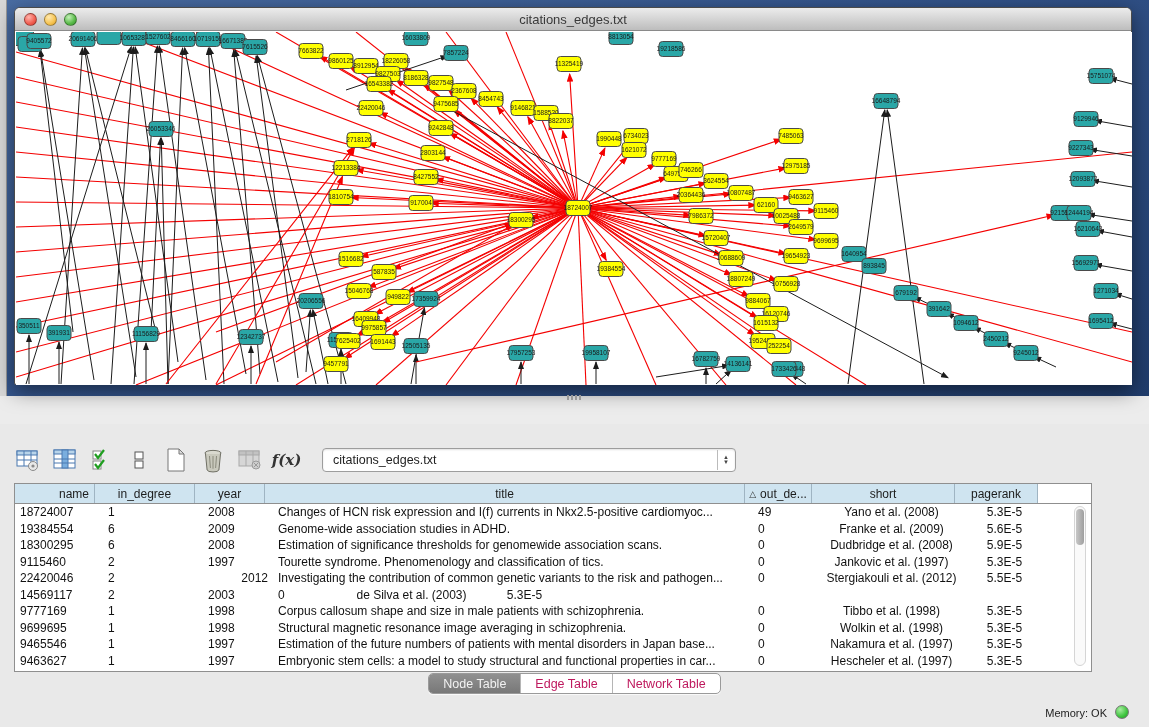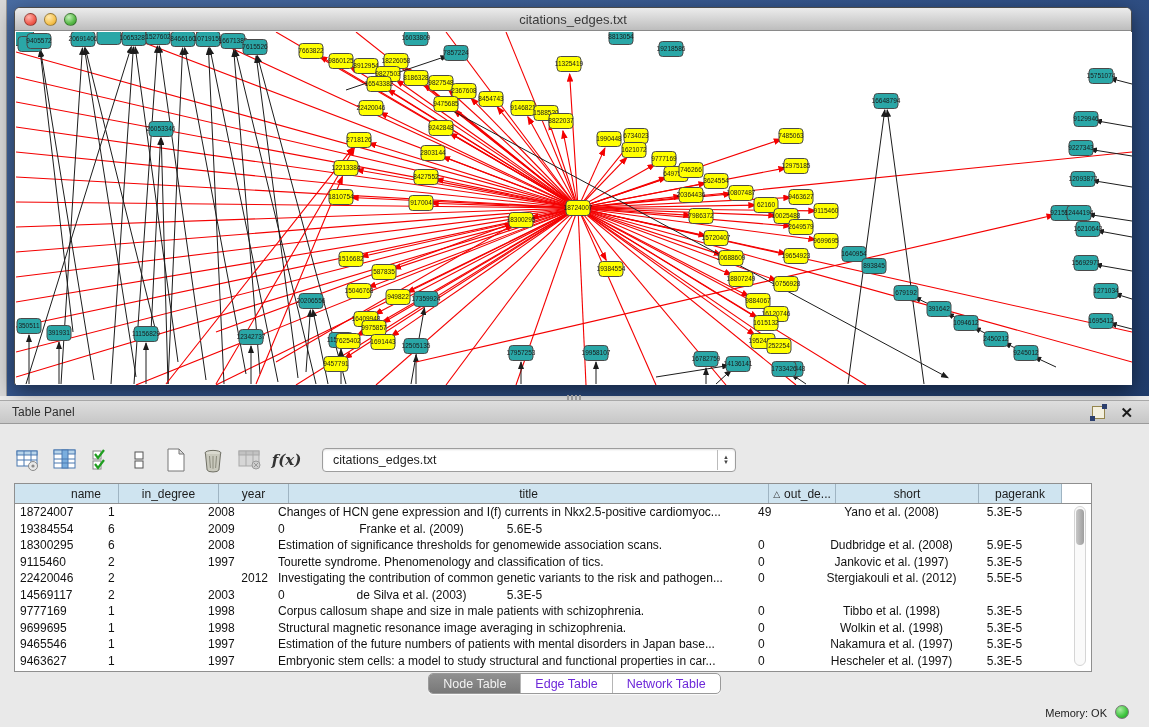--- a/index.html
+++ b/index.html
@@ -57,21 +57,21 @@
   .sort-glyph{font-size:9px;color:#333;}
   #tbody{position:relative;}
   .tr{display:flex;height:16.5px;}
   .td{font-size:12px;color:#111;line-height:16.5px;overflow:hidden;white-space:nowrap;padding:0 5px;}
   .td.center{text-align:center;}
   #vscroll{position:absolute;right:5px;top:22px;width:12px;height:160px;background:#fafafa;border:1px solid #d5d5d5;border-radius:7px;}
   #vscroll-thumb{position:absolute;left:1px;top:2px;width:8px;height:36px;border-radius:5px;background:linear-gradient(90deg,#c7c7c7,#9f9f9f);}
 
   #tab-bar{position:absolute;left:0;top:249px;width:1149px;height:24px;display:flex;justify-content:center;}
   #tab-group{display:flex;height:21px;border:1px solid #9a9a9a;border-radius:5px;overflow:hidden;background:#fff;box-shadow:0 1px 1px rgba(255,255,255,.8);}
-  .tab-seg{padding:0 14px;font-size:12.5px;line-height:20px;color:#6d28d9;border-right:1px solid #b5b5b5;}
+  .tab-seg{padding:0 14px;font-size:12.5px;line-height:20px;color:#be185d;border-right:1px solid #b5b5b5;}
   .tab-seg:last-child{border-right:none;}
   .tab-seg.sel{background:linear-gradient(#909090,#787878);color:#f2f2f2;}
 
   #status-bar{position:absolute;left:0;top:276px;width:1149px;height:27px;}
   #memory-label{position:absolute;right:42px;top:7px;font-size:11px;color:#222;}
   #memory-dot{position:absolute;right:20px;top:5px;width:14px;height:14px;border-radius:50%;
     background:radial-gradient(circle at 35% 30%,#a8eda0,#3ec43e 60%,#289328);border:1px solid #777;}
 </style>
 </head>
 <body>
@@ -698,25 +698,20 @@
                 <text x="562" y="178" text-anchor="middle" class="nlabel">18724007</text>
               </g>
             </g>
         </svg>
       </div>
     </div>
   </div>
 
   <div id="divider-grip"></div>
 
-  <div id="tp-header">
-    <span id="tp-title">Table Panel</span>
-    <span id="float-icon"></span>
-    <span id="tp-close">✕</span>
-  </div>
 
   <div id="tp-body">
 
     <div id="tp-toolbar">
       <span class="tb-icon">
         <svg width="26" height="24">
             <rect x="2" y="3" width="20" height="15" fill="#fff" stroke="#4a78b0"></rect>
             <rect x="2" y="3" width="20" height="4" fill="#b8d4ea" stroke="#4a78b0"></rect>
             <line x1="9" y1="3" x2="9" y2="18" stroke="#4a78b0"></line>
             <line x1="16" y1="3" x2="16" y2="18" stroke="#4a78b0"></line>
@@ -778,21 +773,21 @@
         <span>citations_edges.txt</span>
         <span id="combo-stepper">
             <span>▲</span>
             <span>▼</span>
           </span>
       </span>
     </div>
 
     <div id="data-table">
       <div id="thead">
-          <div class="th" style="width: 104px; padding-left: 39px;">
+          <div class="th" style="width: 80px; padding-left: 39px;">
             <span>name</span>
           </div>
           <div class="th" style="width: 100px;">
             <span>in_degree</span>
           </div>
           <div class="th" style="width: 70px;">
             <span>year</span>
           </div>
           <div class="th" style="width: 480px;">
             <span>title</span>
@@ -807,29 +802,30 @@
           <div class="th" style="width: 83px; justify-content: center;">
             <span>pagerank</span>
           </div>
           <div class="th th-fill"></div>
         </div>
       <div id="tbody">
           <div class="tr">
             <div class="td" style="width: 88px;">18724007</div>
             <div class="td" style="width: 100px;">1</div>
             <div class="td" style="width: 70px;">2008</div>
-            <div class="td" style="width: 480px;">Changes of HCN gene expression and I(f) currents in Nkx2.5-positive cardiomyoc...</div>
+            <div class="td" style="width: 480px;">Changes of HCN risk expression and I(f) currents in Nkx2.5-positive cardiomyoc...</div>
             <div class="td" style="width: 67px;">49</div>
             <div class="td center" style="width: 143px;">Yano et al. (2008)</div>
             <div class="td center" style="width: 83px;">5.3E-5</div>
           </div>
           <div class="tr">
             <div class="td" style="width: 88px;">19384554</div>
             <div class="td" style="width: 100px;">6</div>
             <div class="td" style="width: 70px;">2009</div>
+            <div class="td" style="width: 480px;">Genome-wide association studies in ADHD.</div>
             <div class="td" style="width: 67px;">0</div>
             <div class="td center" style="width: 143px;">Franke et al. (2009)</div>
             <div class="td center" style="width: 83px;">5.6E-5</div>
           </div>
           <div class="tr">
             <div class="td" style="width: 88px;">18300295</div>
             <div class="td" style="width: 100px;">6</div>
             <div class="td" style="width: 70px;">2008</div>
             <div class="td" style="width: 480px;">Estimation of significance thresholds for genomewide association scans.</div>
             <div class="td" style="width: 67px;">0</div>

